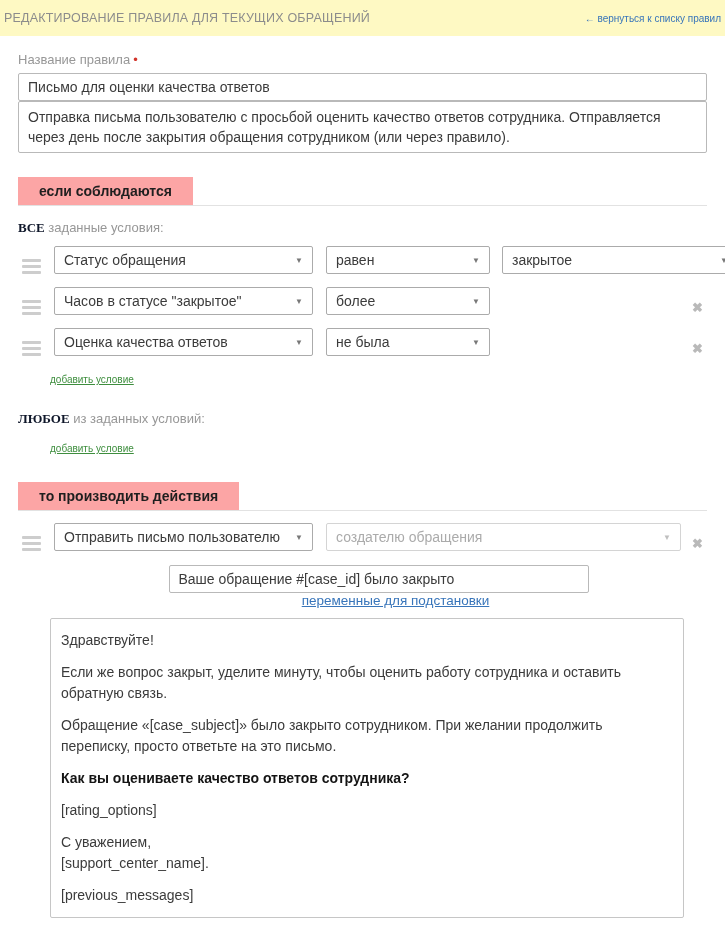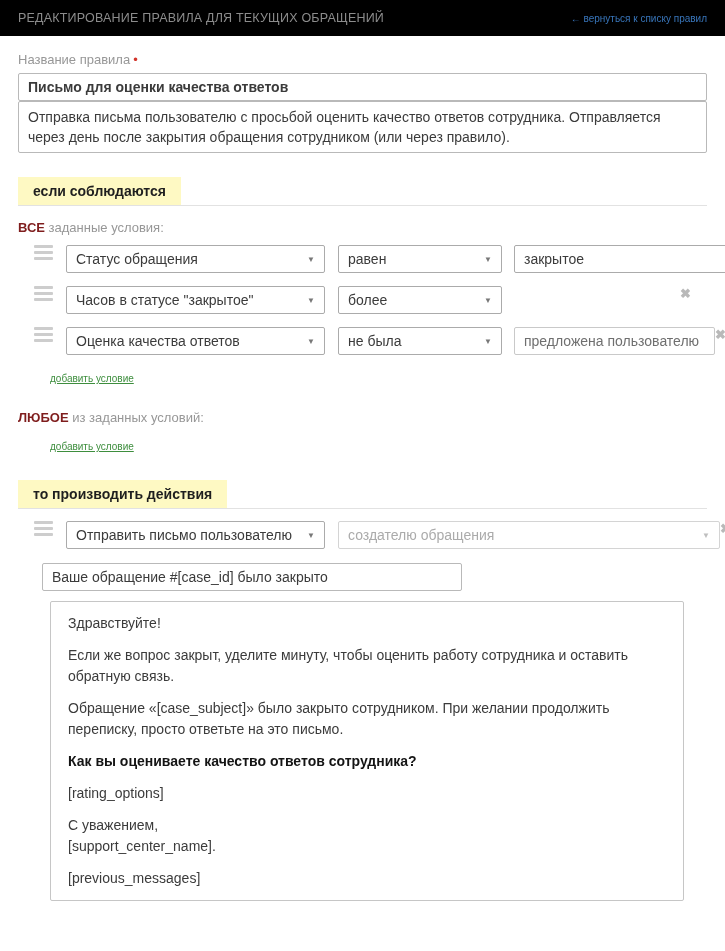--- a/index.html
+++ b/index.html
@@ -2,80 +2,80 @@
 <html><head>
 <meta charset="utf-8">
 <style>
   * { box-sizing: border-box; }
   html,body { margin:0; padding:0; }
   body {
     width:725px; height:951px; overflow:hidden; background:#fff;
     font-family:"Liberation Sans", sans-serif; color:#3b3b3b;
   }
   
-  .topbar { height:36px; background:#000000; display:flex; align-items:center;
-    justify-content:space-between; padding:0 18px; }
+  .topbar { height:36px; background:#fef9c3; display:flex; align-items:center;
+    justify-content:space-between; padding:0 4px; }
   .topbar-title { font-size:12.5px; color:#8c8c8c; letter-spacing:.2px; }
   .back-link { font-size:10px; color:#3875ba; text-decoration:none; cursor:pointer; }
 
   .content { padding:0 18px; }
 
   .field-label { font-size:13px; color:#979797; margin:16px 0 6px; }
   .req { color:#d2342a; margin-left:3px; font-size:13px; }
 
   input.text {
     height:28px; border:1px solid #b9b9b9; border-radius:2px; padding:0 9px;
     font-family:"Liberation Sans",sans-serif; font-size:14px; color:#3b3b3b; background:#fff; outline:none;
   }
-  .full { width:100%;font-weight:bold; }
+  .full { width:100%; }
   textarea.desc {
     width:100%; height:52px; border:1px solid #b9b9b9; border-radius:2px; padding:5px 9px;
     font-family:"Liberation Sans",sans-serif; font-size:14px; line-height:20px; color:#3b3b3b;
     resize:none; overflow:hidden; outline:none;
   }
 
   .section-head { margin-top:20px; border-bottom:1px solid #e2e2e2; }
-  .section-head span { display:inline-block; background:#fef9c3; font-size:14px;
-    font-weight:bold; color:#1f1f1f; padding:6px 15px; }
+  .section-head span { display:inline-block; background:#fca5a5; font-size:14px;
+    font-weight:bold; color:#1f1f1f; padding:6px 21px; }
 
   .cond-intro { font-size:13px; color:#979797; margin:14px 0 10px; }
-  .cond-intro b { color:#7f1d1d; }
-
-  .row { display:flex; align-items:flex-start; margin:0 16px 13px; }
+  .cond-intro b { color:#0f172a;font-family:Liberation Serif, serif; }
+
+  .row { display:flex; align-items:flex-end; margin:0 4px 13px; }
   .drag { width:19px; display:flex; flex-direction:column; gap:3px; margin-right:13px; cursor:move; flex:none; }
   .drag i { display:block; height:3px; background:#cdcdcd; border-radius:1px; }
 
   .selectbox { height:28px; border:1px solid #ababab; border-radius:2px; background:#fff;
     display:flex; align-items:center; padding:0 9px; font-size:14px; color:#3b3b3b; cursor:pointer; flex:none; }
   .selectbox .arrow { margin-left:auto; font-size:8px; color:#787878; padding-left:8px; }
   .selectbox.disabled { border-color:#d4d4d4; color:#ababab; }
   .selectbox.disabled .arrow { color:#bfbfbf; }
 
   .w-field { width:259px; margin-right:13px; }
   .w-op { width:164px; margin-right:12px; }
   .w-val { width:236px; }
-  .w-recip { width:382px; }
+  .w-recip { width:355px; }
   input.muted { color:#6f6f6f; border-color:#c9c9c9; }
 
   .x-btn { margin-left:auto; color:#b9b9b9; font-size:13px; font-weight:bold; cursor:pointer; flex:none; }
 
   .link-green { font-size:10px; color:#3e8e3e; text-decoration:underline; cursor:pointer; }
   .indent { margin-left:32px; }
   .add-cond { display:inline-block; margin-top:2px; }
   .any-block { margin-top:24px; }
   .any-add { display:inline-block; margin-top:6px; }
   .actions-head { margin-top:26px; }
   .action-row { margin-top:12px; margin-bottom:0; }
 
-  .subject-row { display:flex; align-items:center; margin:14px 0 0 24px; }
+  .subject-row { display:flex; align-items:center; margin:14px 0 0 32px;flex-direction:column; }
   .subject-row input { width:420px; }
   .link-blue { font-size:13.5px; color:#3875ba; text-decoration:underline; cursor:pointer; margin-left:34px; }
 
   .msg { margin:10px 0 0 32px; width:634px; border:1px solid #c6c6c6; border-radius:2px;
-    padding:11px 17px; font-size:14px; line-height:21px; color:#3b3b3b; min-height:282px; }
+    padding:11px 10px; font-size:14px; line-height:21px; color:#3b3b3b; min-height:282px; }
   .msg p { margin:0 0 11px; white-space:pre-line; }
   .msg p.bold { font-weight:bold; color:#141414; }
   .msg p:last-child { margin-bottom:0; }
 </style>
 </head>
 <body>
 
 <div class="topbar">
   <div class="topbar-title">РЕДАКТИРОВАНИЕ ПРАВИЛА ДЛЯ ТЕКУЩИХ ОБРАЩЕНИЙ</div>
   <a class="back-link">← вернуться к списку правил</a>
@@ -142,21 +142,20 @@
         <i></i>
       </span>
     <div class="selectbox w-field">
       <span>Оценка качества ответов</span>
       <span class="arrow">▼</span>
     </div>
     <div class="selectbox w-op">
       <span>не была</span>
       <span class="arrow">▼</span>
     </div>
-    <input class="text w-val muted" value="предложена пользователю" style="">
     <span class="x-btn"><span>✖</span></span>
   </div>
 
   <a class="link-green indent add-cond">добавить условие</a>
 
   <div class="cond-intro any-block">
     <b>ЛЮБОЕ</b>
     <span>из заданных условий:</span>
   </div>
 
@@ -178,20 +177,21 @@
     </div>
     <div class="selectbox w-recip disabled">
       <span>создателю обращения</span>
       <span class="arrow">▼</span>
     </div>
     <span class="x-btn"><span>✖</span></span>
   </div>
 
   <div class="subject-row">
     <input class="text" value="Ваше обращение #[case_id] было закрыто" style="">
+    <a class="link-blue">переменные для подстановки</a>
   </div>
 
   <div class="msg">
     <p>Здравствуйте!</p>
     <p>Если же вопрос закрыт, уделите минуту, чтобы оценить работу сотрудника и оставить обратную связь.</p>
     <p>Обращение «[case_subject]» было закрыто сотрудником. При желании продолжить переписку, просто ответьте на это письмо.</p>
     <p class="bold">Как вы оцениваете качество ответов сотрудника?</p>
     <p>[rating_options]</p>
     <p>С уважением,
 [support_center_name].</p>

